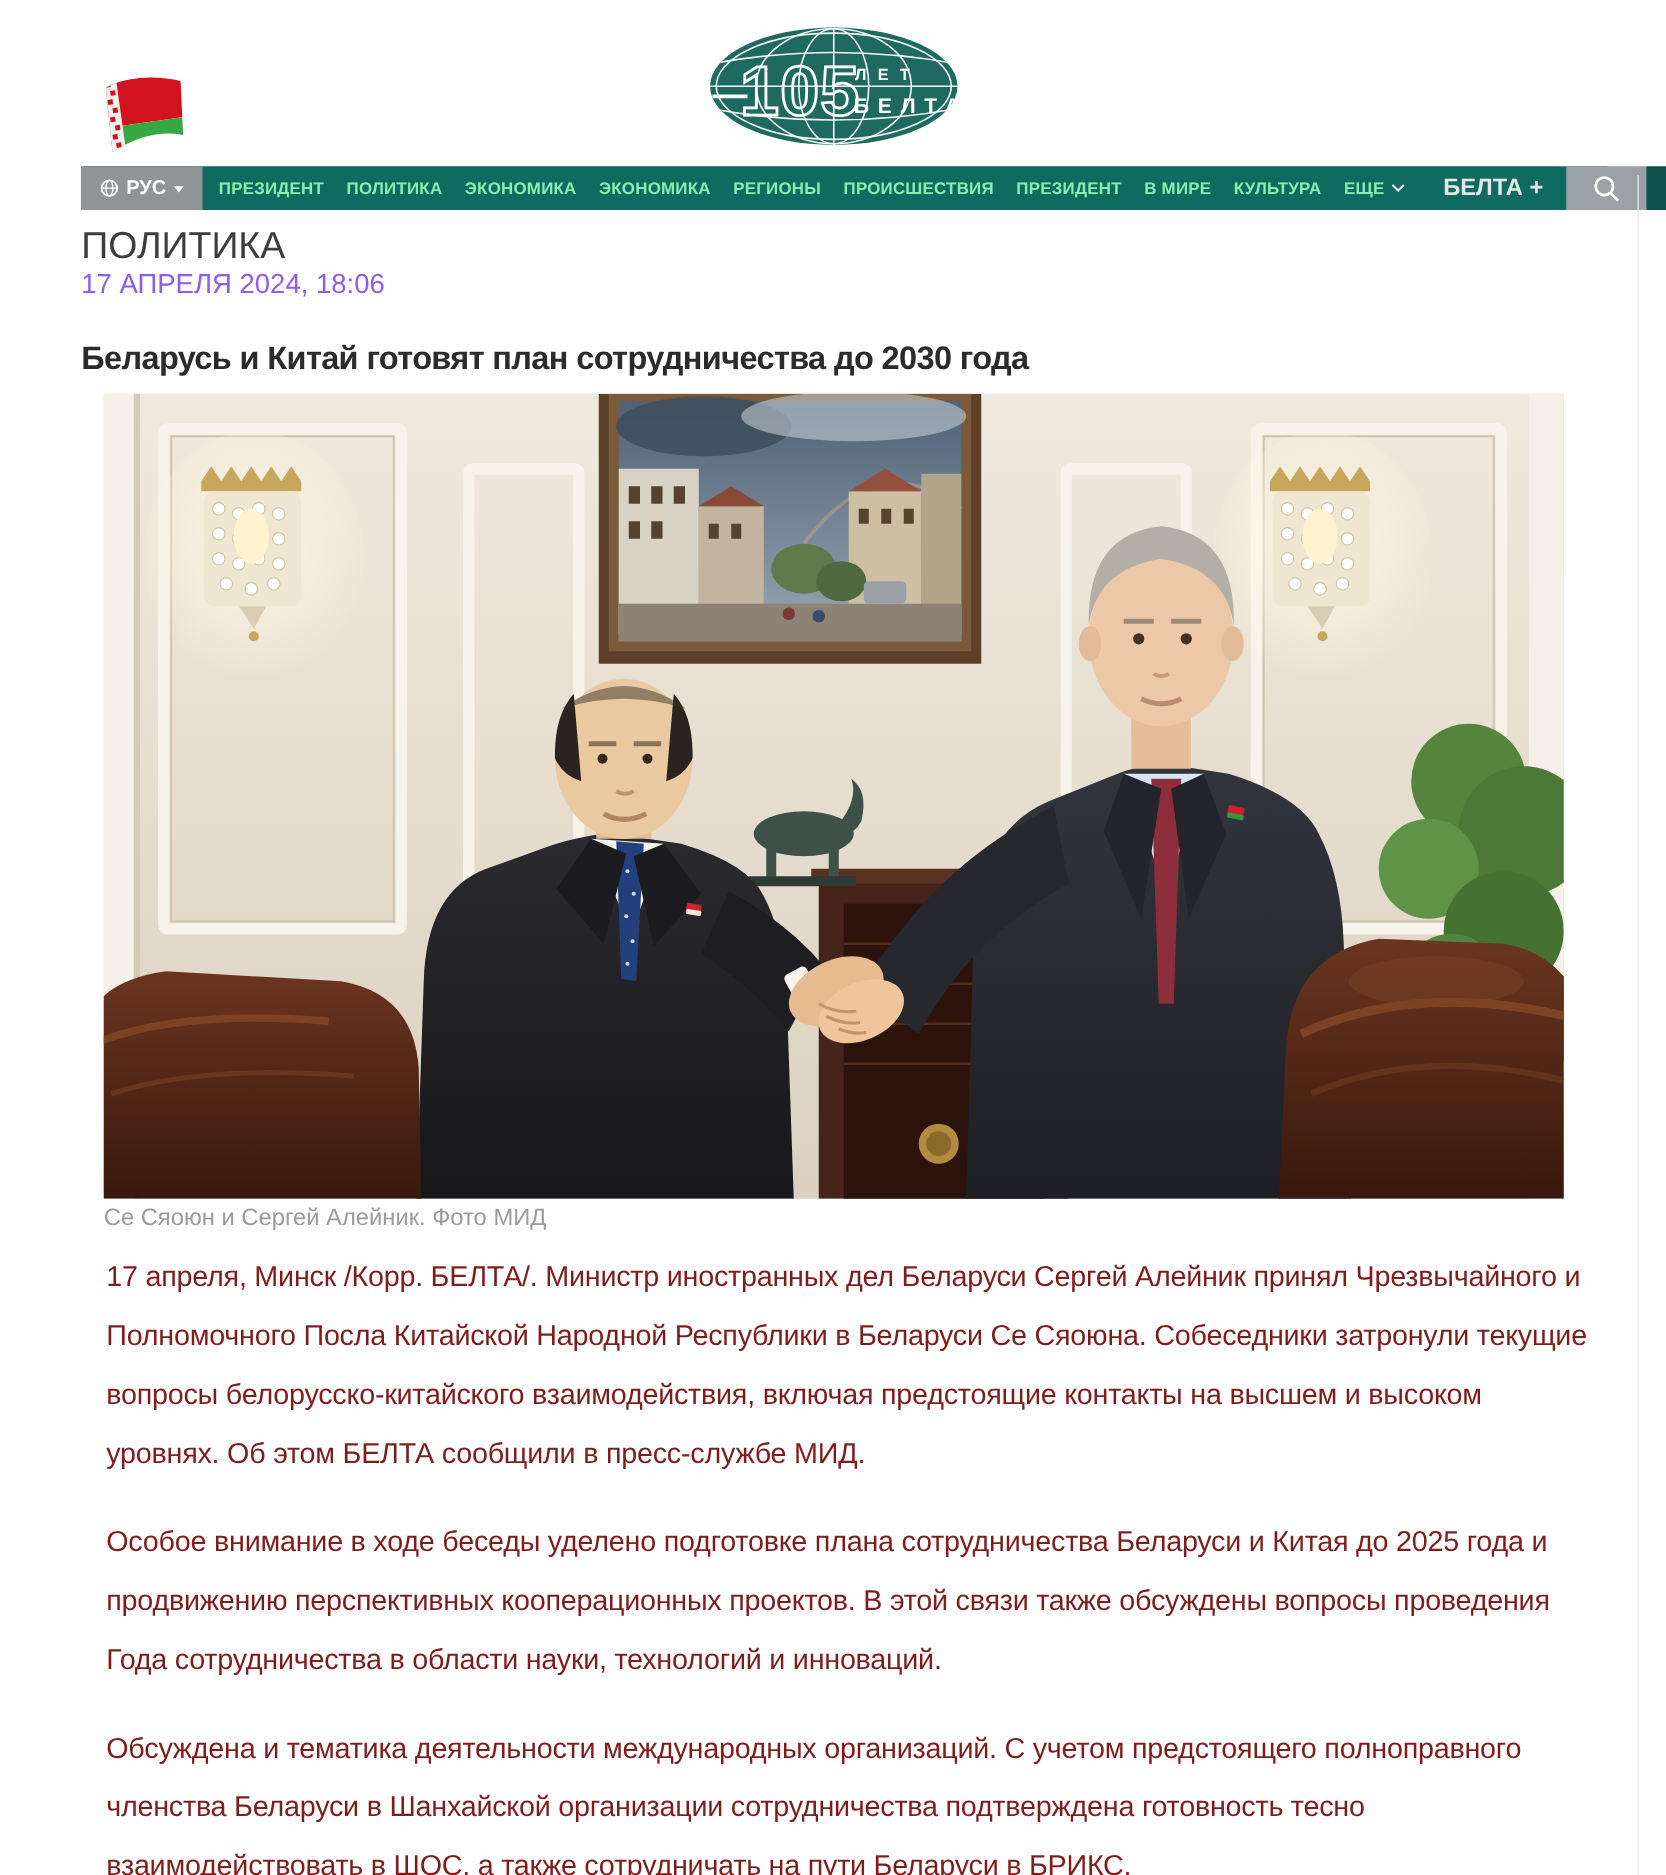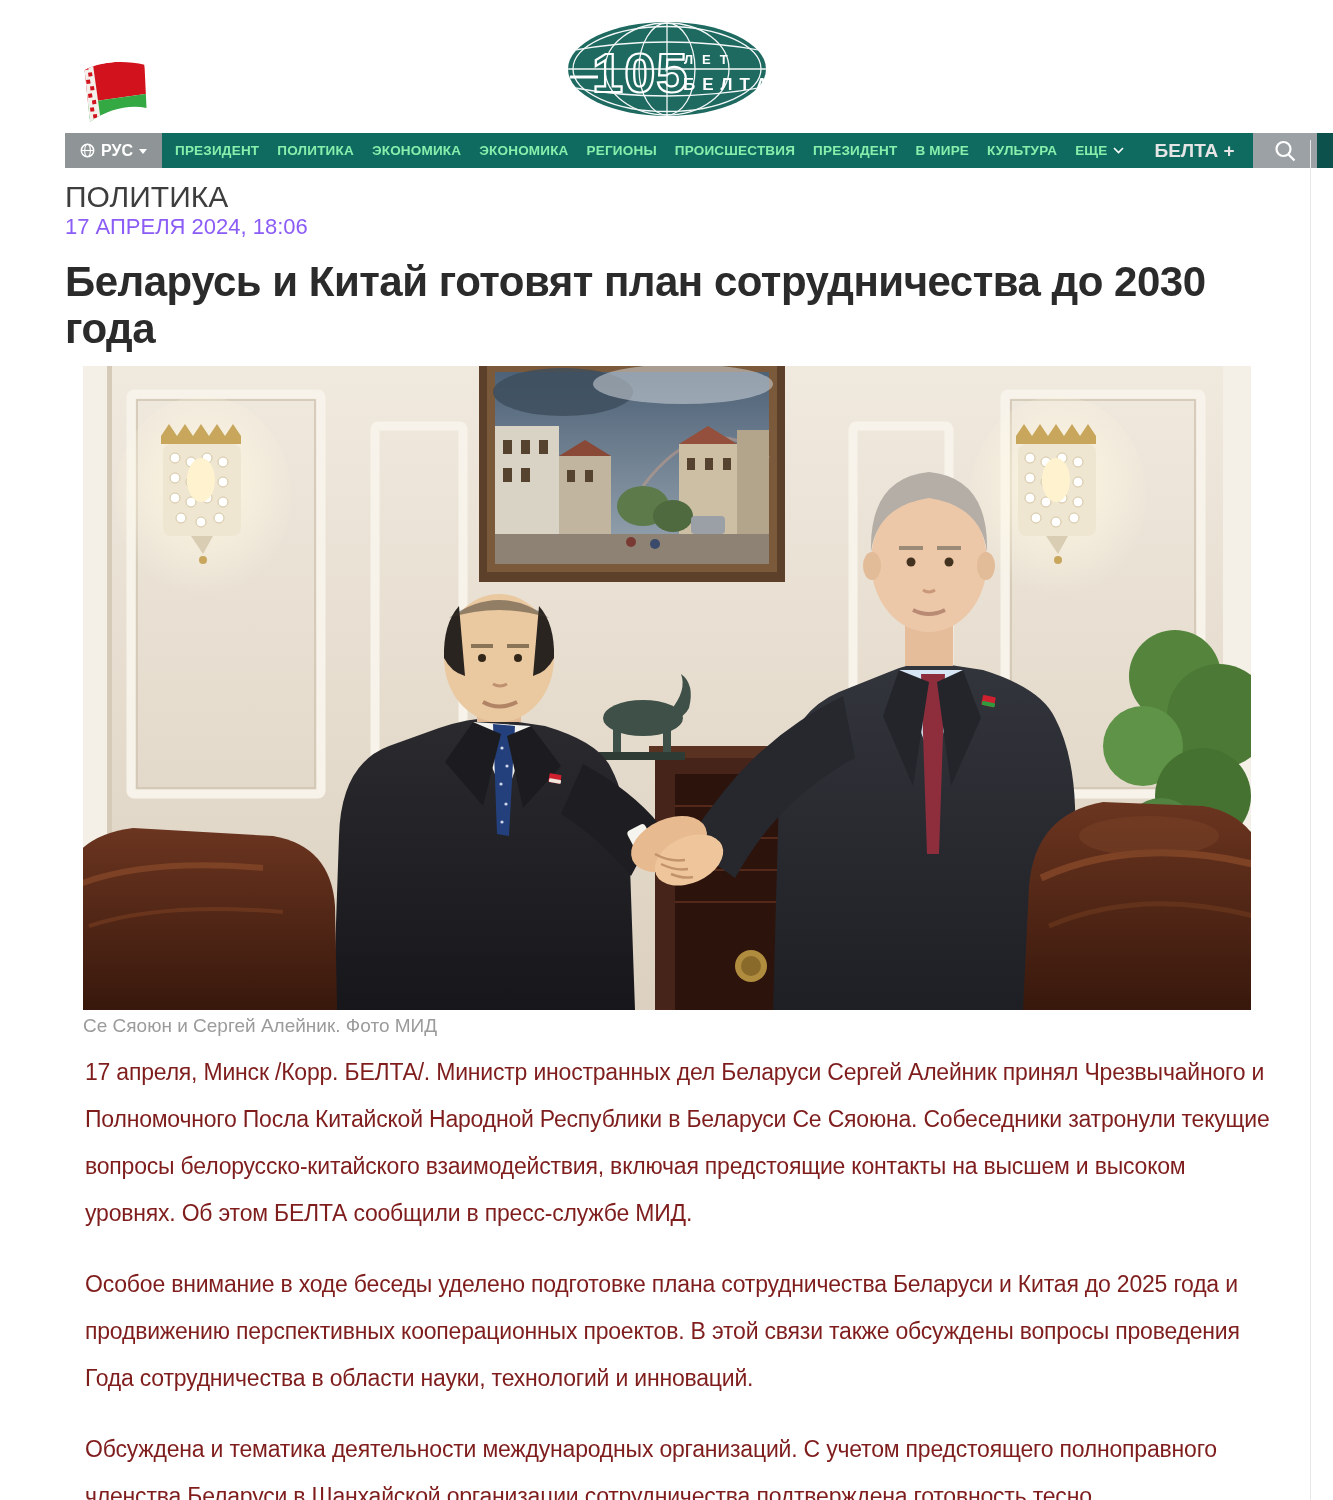--- a/index.html
+++ b/index.html
@@ -36,21 +36,21 @@
     display:flex; align-items:center; color:#e5e5e5; font-weight:bold; font-size:19px;
     padding:0 18px; cursor:pointer; white-space:nowrap; flex:0 0 auto;
   }
   .nav-search { background:#9ba1a4; width:64px; display:flex; align-items:center; justify-content:center; cursor:pointer; flex:0 0 auto; }
   .nav-eye { background:#0d514d; width:77px; display:flex; align-items:center; justify-content:center; cursor:pointer; flex:0 0 auto; }
 
   
   .content { position:absolute; left:65px; top:160px; width:1226px; }
   .category { font-size:30px; font-weight:400; color:#3d3d3d; margin-top:8px; cursor:pointer; }
   .datetime { font-size:22px; color:#8b5cf6; margin-top:0; }
-  .headline { font-size:42px; font-weight:800; color:#2b2b2b; letter-spacing:-0.5px; margin-top:18px; line-height:1.12; }
+  .headline { font-size:26px; font-weight:800; color:#2b2b2b; letter-spacing:-0.5px; margin-top:32px; line-height:1.12; }
   figure { margin:14px 12px 0 18px; width:1168px; }
   .photo { width:1168px; height:644px; display:block; background:#e7ddcf; }
   figcaption { font-size:19px; color:#9b9b9b; margin-top:5px; }
   .body-text { margin:12px 0 0 20px; width:1196px; }
   .body-text p { font-size:23px; line-height:47px; letter-spacing:-0.2px; color:#7f1d1d; margin-bottom:24px; }
 
   .right-rule { position:absolute; left:1310px; top:128px; width:1px; height:1372px; background:#e8e8e8; }
 </style>
 </head>
 <body>

